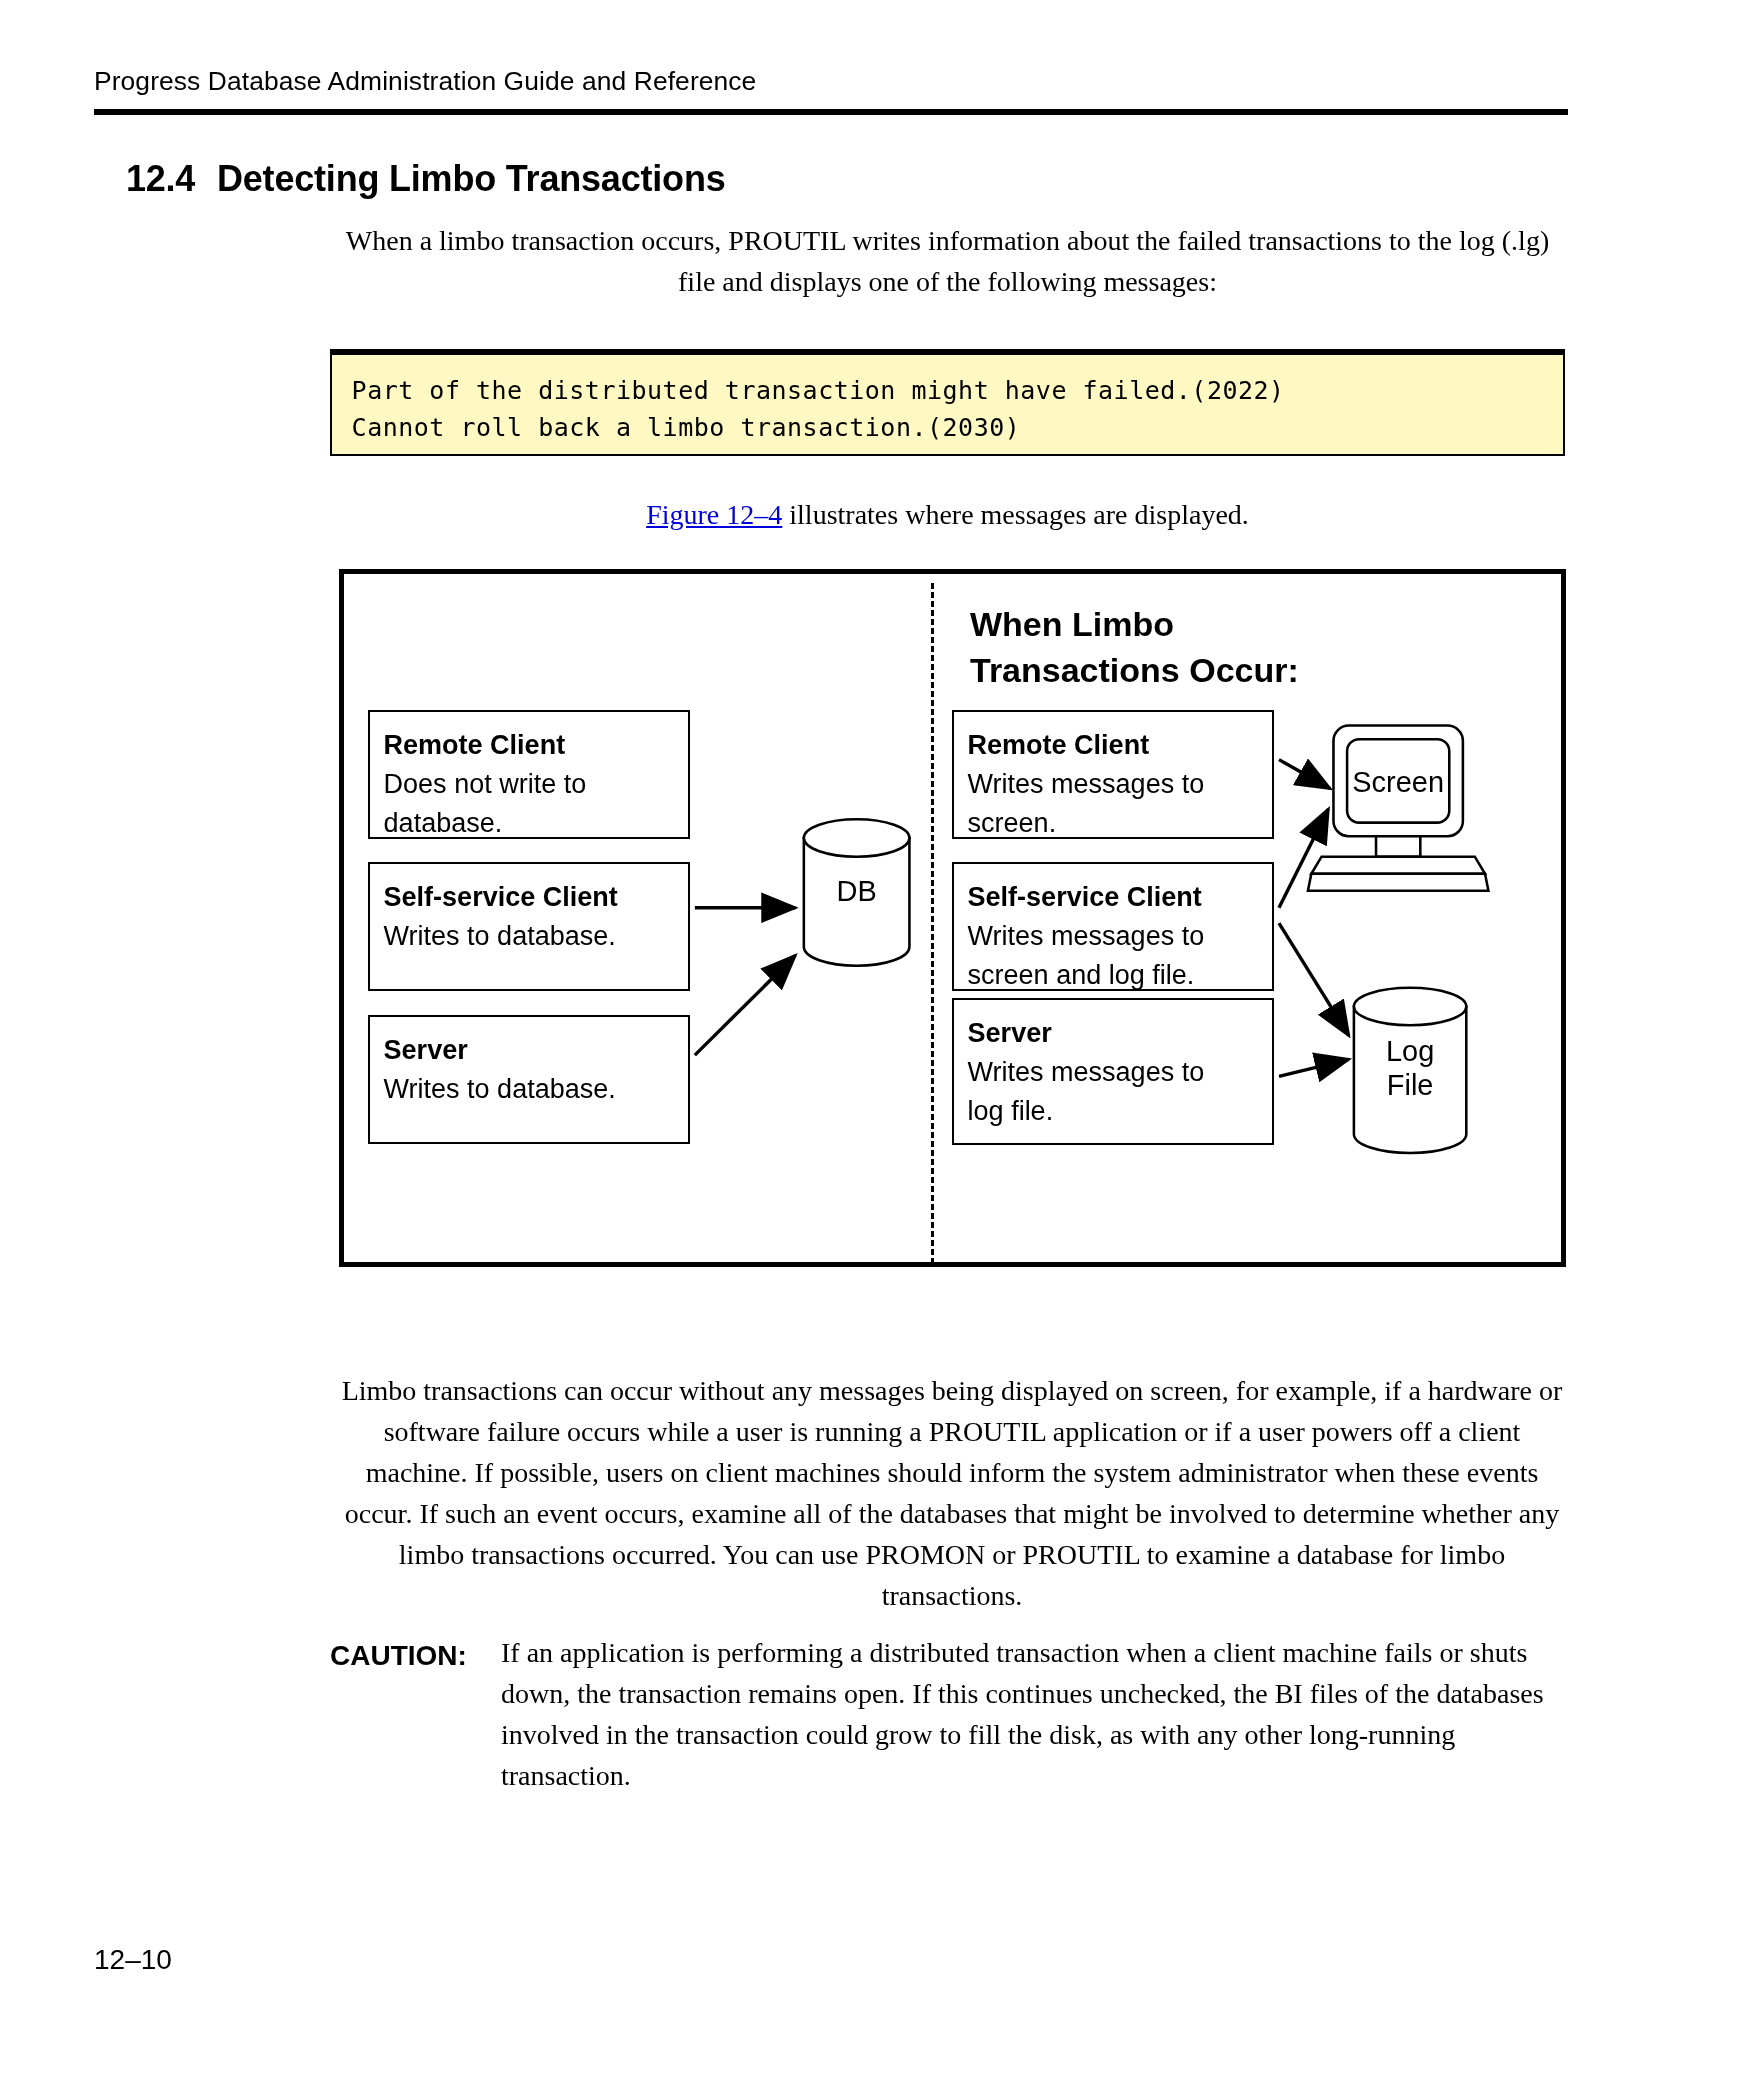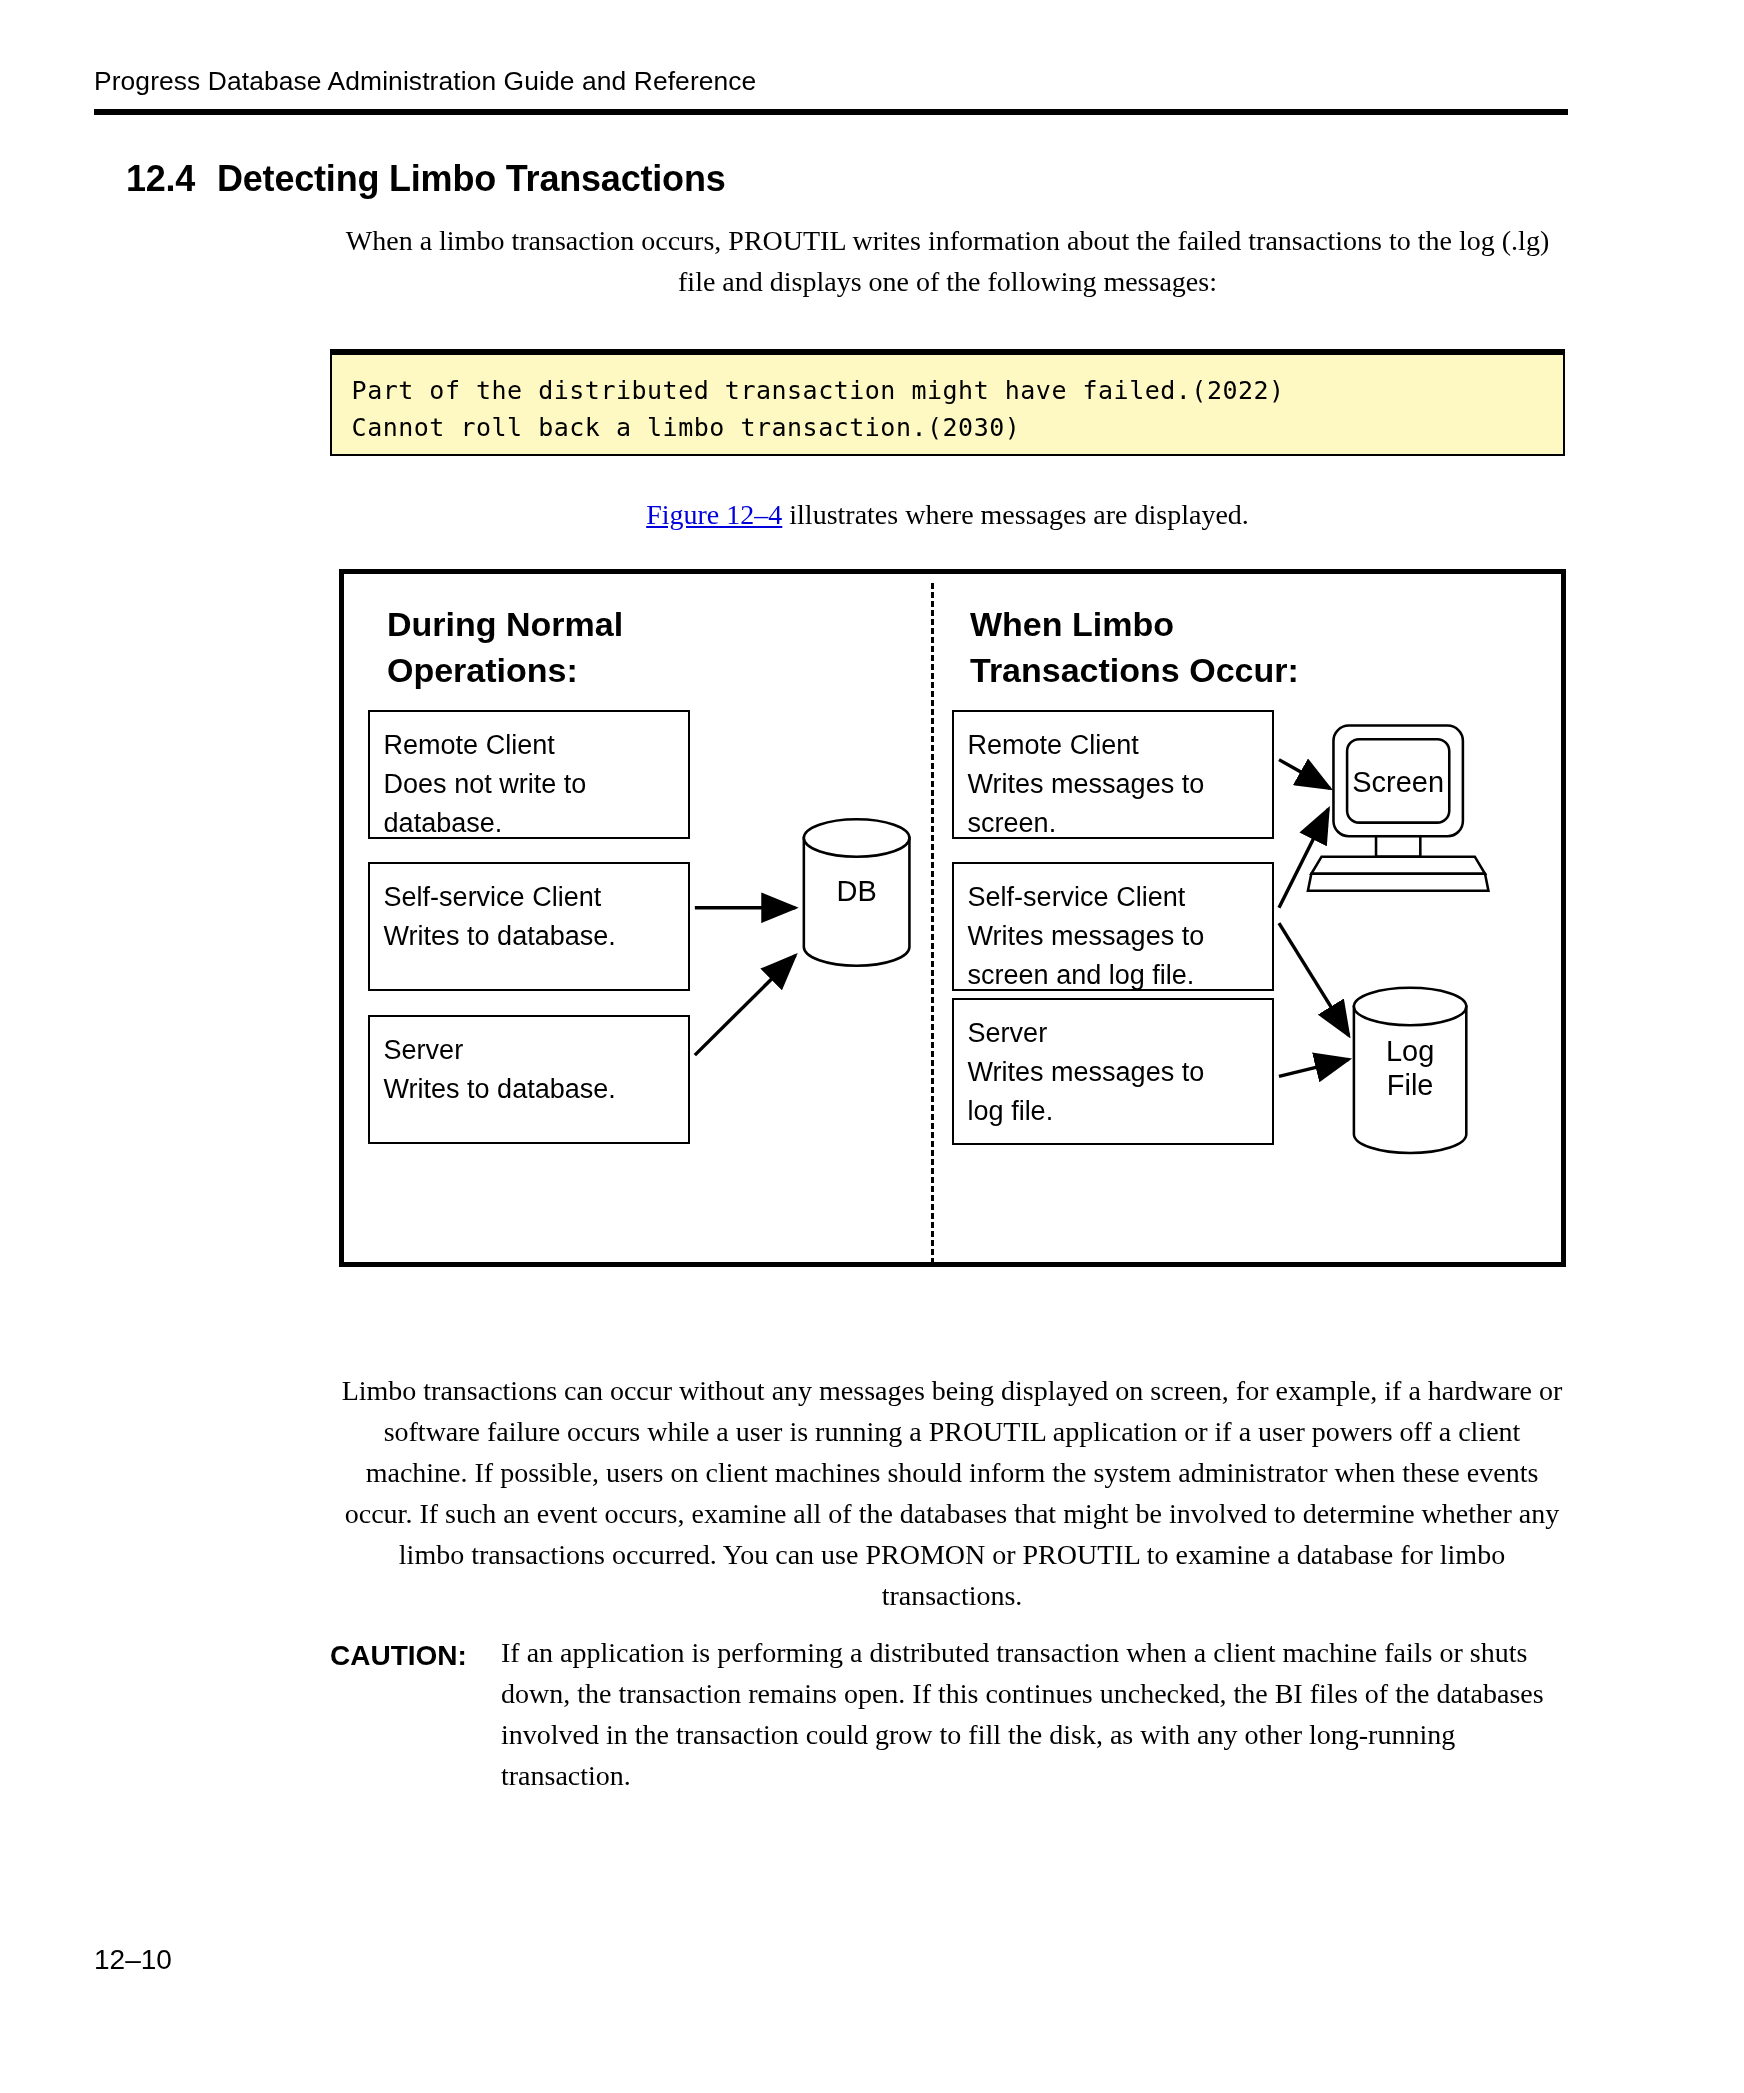--- a/index.html
+++ b/index.html
@@ -153,21 +153,21 @@
     position: absolute;
     border: 2.6px solid #000;
     box-sizing: border-box;
     background: #fff;
     font-family: "Liberation Sans", sans-serif;
     font-size: 27px;
     line-height: 39px;
     padding: 13.6px 0 0 13.6px;
   }
   .proc-box .pb-title {
-    font-weight: normal;
+    font-weight: bold;
     display: block;
   }
   .proc-box .pb-desc {
     display: block;
     white-space: pre-line;
   }
 
   .pb-l1 { left: 24px;  top: 136px; width: 322px; height: 129px; }
   .pb-l2 { left: 24px;  top: 288px; width: 322px; height: 129px; }
   .pb-l3 { left: 24px;  top: 441px; width: 322px; height: 129px; }
@@ -246,22 +246,20 @@
     <div class="code-text">Part of the distributed transaction might have failed.(2022)
 Cannot roll back a limbo transaction.(2030)</div>
   </div>
 
   <div class="body-block figref-para"><a class="link" href="#">Figure 12–4</a><span> illustrates where messages are displayed.</span></div>
 
   <div class="figure-frame">
 
     <div class="divider"></div>
 
-    <div class="col-title col-title-left">During Normal
-Operations:</div>
     <div class="col-title col-title-right">When Limbo
 Transactions Occur:</div>
 
     <div class="proc-box pb-l1">
       <span class="pb-title">Remote Client</span>
       <span class="pb-desc">Does not write to
 database.</span>
     </div>
     <div class="proc-box pb-l2">
       <span class="pb-title">Self-service Client</span>

